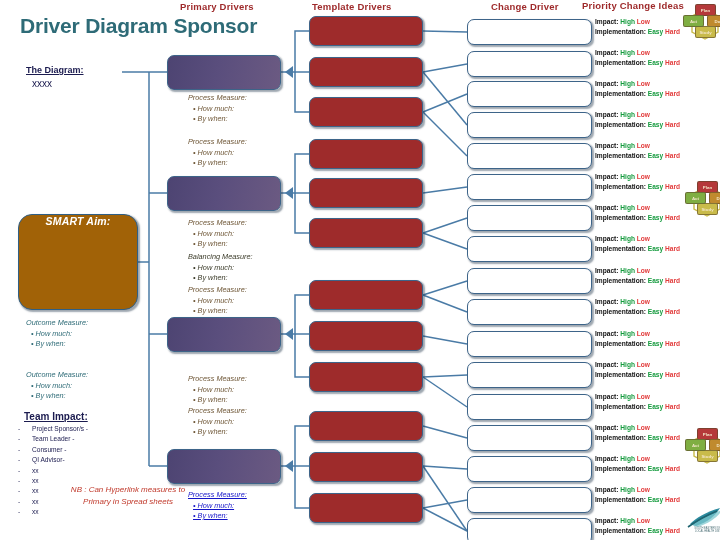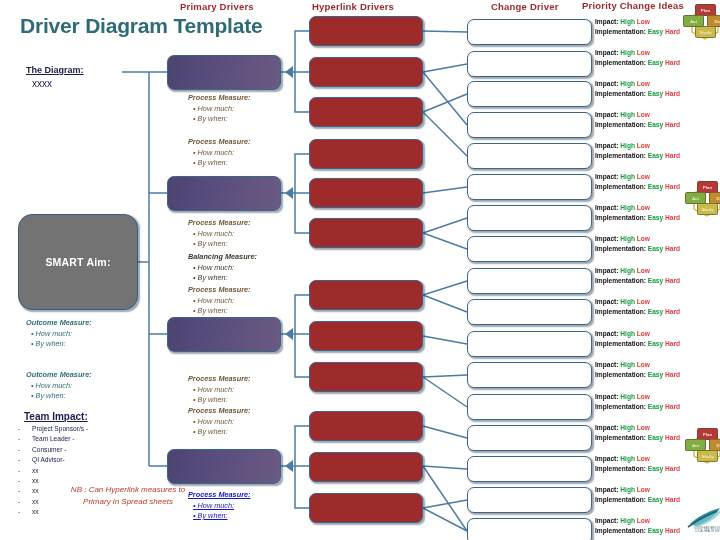--- a/index.html
+++ b/index.html
@@ -25,21 +25,21 @@
   }
 
   
   .problem-h{
     font-size:9px;font-weight:bold;color:#1b1b4f;
     text-decoration:underline;white-space:nowrap;
   }
   .problem-b{font-size:10px;color:#1b1b4f;}
 
   .measure{font-size:7.3px;line-height:10.5px;font-style:italic;white-space:nowrap;}
-  .measure .mtitle{font-weight:bold;}
+  .measure .mtitle{font-weight:normal;}
   .measure .mline{padding-left:5px;}
   .m-outcome{color:#2e6b77;}
   .m-process{color:#6e5636;}
   .m-balancing{color:#3a3a28;}
   .m-link{color:#1414c8;text-decoration:underline;}
 
   .team-h{
     font-size:10px;font-weight:bold;color:#1b1b4f;
     text-decoration:underline;white-space:nowrap;
   }
@@ -52,22 +52,22 @@
   }
 
   
   .node{
     position:absolute;box-sizing:border-box;
     border:1.4px solid #3d6489;
     border-radius:7px;
     box-shadow:1.5px 1.5px 1.5px rgba(40,60,80,.45);
   }
   .node.aim{
-    background:#737373;border-color:#2f5f86;border-radius:14px;
-    display:flex;align-items:center;justify-content:center;
+    background:#a16207;border-color:#2f5f86;border-radius:14px;
+    display:flex;align-items:flex-start;justify-content:center;font-style:italic;
   }
   .node.aim .lbl{
     color:#ffffff;font-size:10.5px;font-weight:bold;letter-spacing:.2px;
   }
   .node.primary{
     background:linear-gradient(100deg,#4d4472 0%,#5a4e7d 45%,#6b5a82 100%);
     border-color:#3d6489;
   }
   .node.secondary{background:#9e2b2b;border-color:#3d6489;}
   .node.idea{background:#ffffff;border-color:#3d6489;border-width:1.7px;}
@@ -156,25 +156,25 @@
     <g fill="#4a7ba6">
       <path d="M126 256 L118 262 L126 268 Z"></path>
       <path d="M281 66 L273 72 L281 78 Z"></path>
       <path d="M281 187 L273 193 L281 199 Z"></path>
       <path d="M281 328 L273 334 L281 340 Z"></path>
       <path d="M281 460 L273 466 L281 472 Z"></path>
     </g>
   </svg>
 
   <div class="abs colhead" style="left:168px;top:1px;">Primary Drivers</div>
-  <div class="abs colhead" style="left:300px;top:1px;">Hyperlink  Drivers</div>
+  <div class="abs colhead" style="left:300px;top:1px;">Template  Drivers</div>
   <div class="abs colhead" style="left:479px;top:1px;">Change Driver</div>
   <div class="abs colhead" style="left:570px;top:0px;">Priority Change Ideas</div>
 
-  <div class="abs maintitle" style="left:8px;top:14px;">Driver Diagram Template</div>
+  <div class="abs maintitle" style="left:8px;top:14px;">Driver Diagram Sponsor</div>
 
   <div class="abs problem-h" style="left:14px;top:65px;">The Diagram:</div>
   <div class="abs problem-b" style="left:20px;top:78px;">xxxx</div>
 
   <div class="node aim" style="left:6px;top:214px;width:120px;height:96px;">
     <span class="lbl">SMART Aim:</span>
   </div>
 
   <div class="abs measure m-outcome" style="left:14px;top:318px;">
     <div class="mtitle">Outcome Measure:</div>

